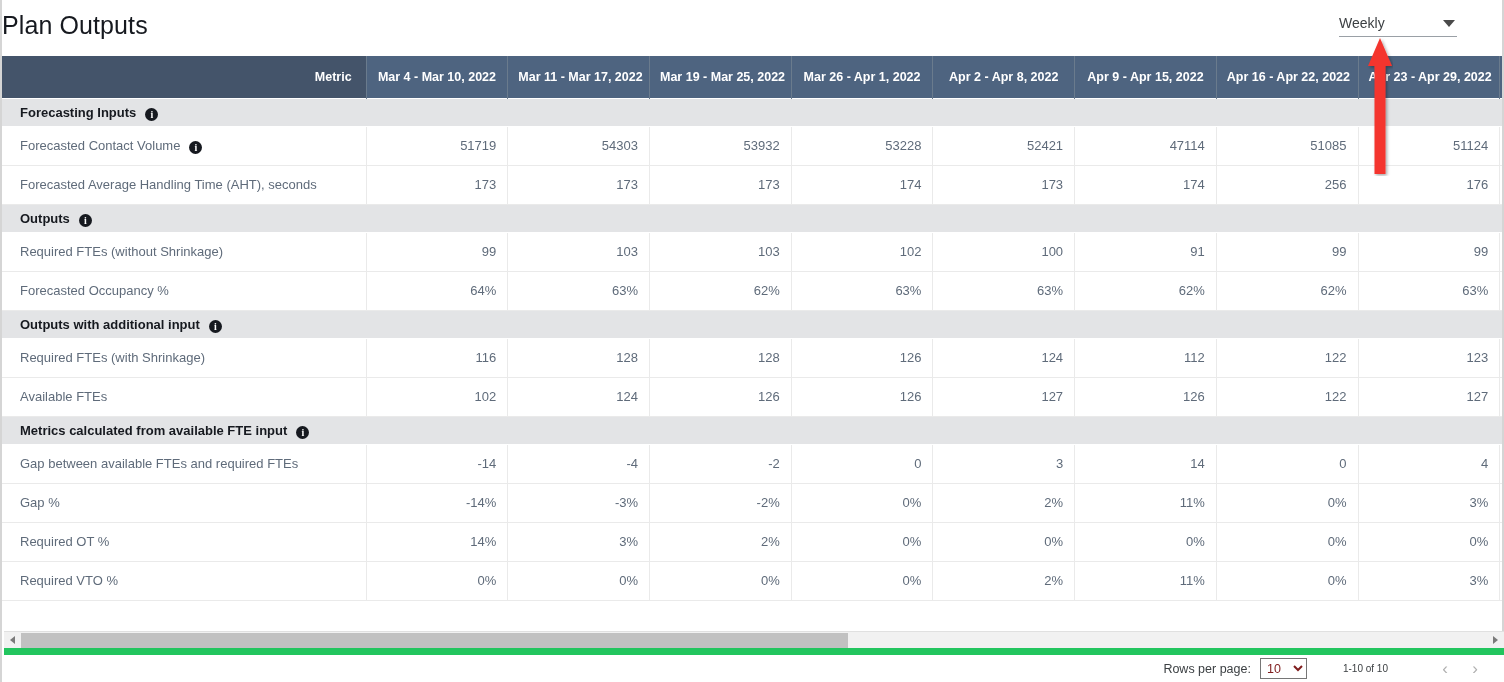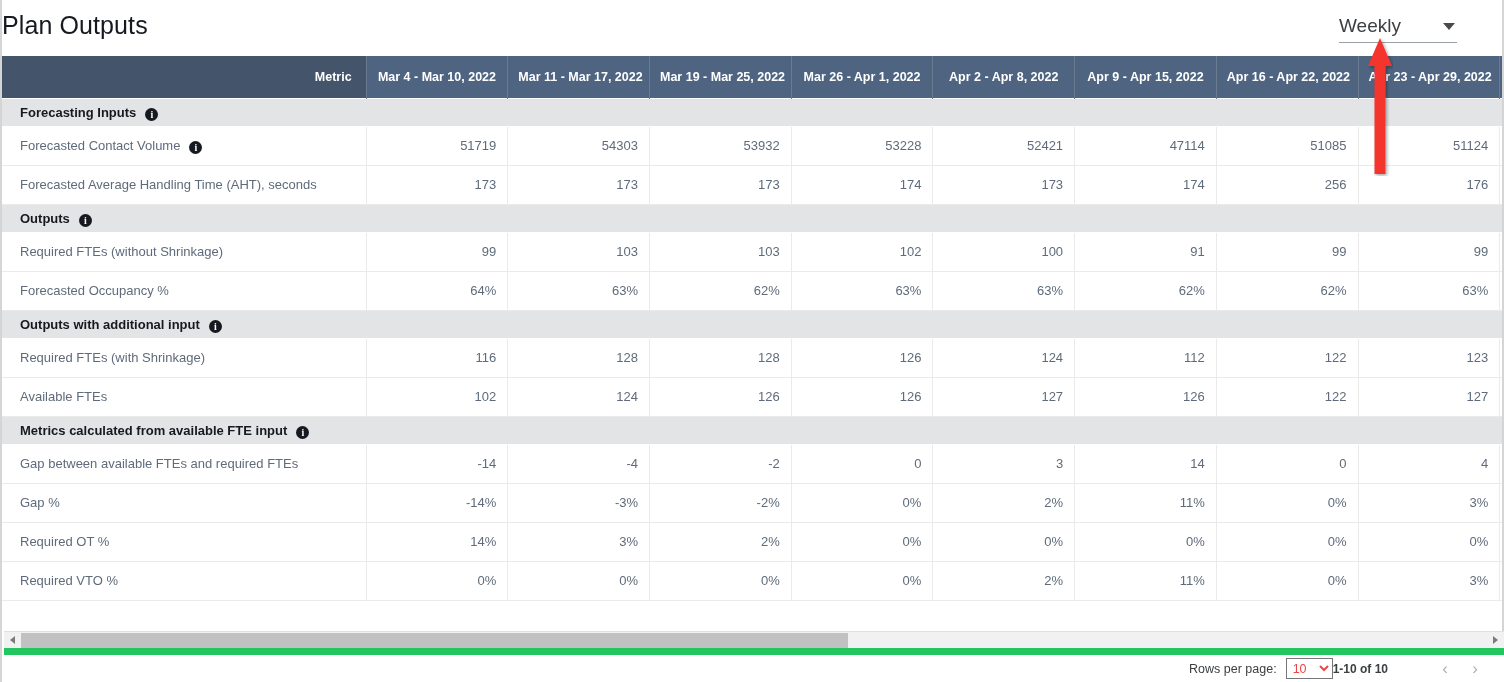--- a/index.html
+++ b/index.html
@@ -36,21 +36,21 @@
     right: 45px; top: 15px;
     width: 118px;
     padding-bottom: 5px;
     border-bottom: 1px solid #9aa0a6;
     display: flex;
     align-items: center;
     justify-content: space-between;
     cursor: pointer;
   }
   .dropdown-value {
-    font-size: 19px;
+    font-size: 14px;
     color: #3c4043;
   }
   .caret {
     width: 0; height: 0;
     border-left: 6px solid transparent;
     border-right: 6px solid transparent;
     border-top: 7px solid #4a4a4a;
     margin-right: 2px;
   }
 
@@ -195,31 +195,31 @@
     gap: 0;
   }
   .rows-label {
     font-size: 12.5px;
     color: #3c4043;
     margin-right: 9px;
   }
   .rows-select {
     font-size: 12.5px;
     font-family: "Liberation Sans", sans-serif;
-    color: #ef4444;
+    color: #7f1d1d;
     border: 1px solid #767676;
     background: #ffffff;
     padding: 1px 2px;
     height: 21px;
     cursor: pointer;
   }
   .range-label {
-    font-size: 12px;
+    font-size: 10px;
     color: #3c4043;
-    font-weight: bold;
+    margin-left: 36px;
   }
   .pg-btn {
     width: 30px; height: 30px;
     display: flex; align-items: center; justify-content: center;
     font-size: 17px;
     color: #b0b0b0;
     cursor: pointer;
   }
   .pg-btn.prev { margin-left: 42px; }
 

